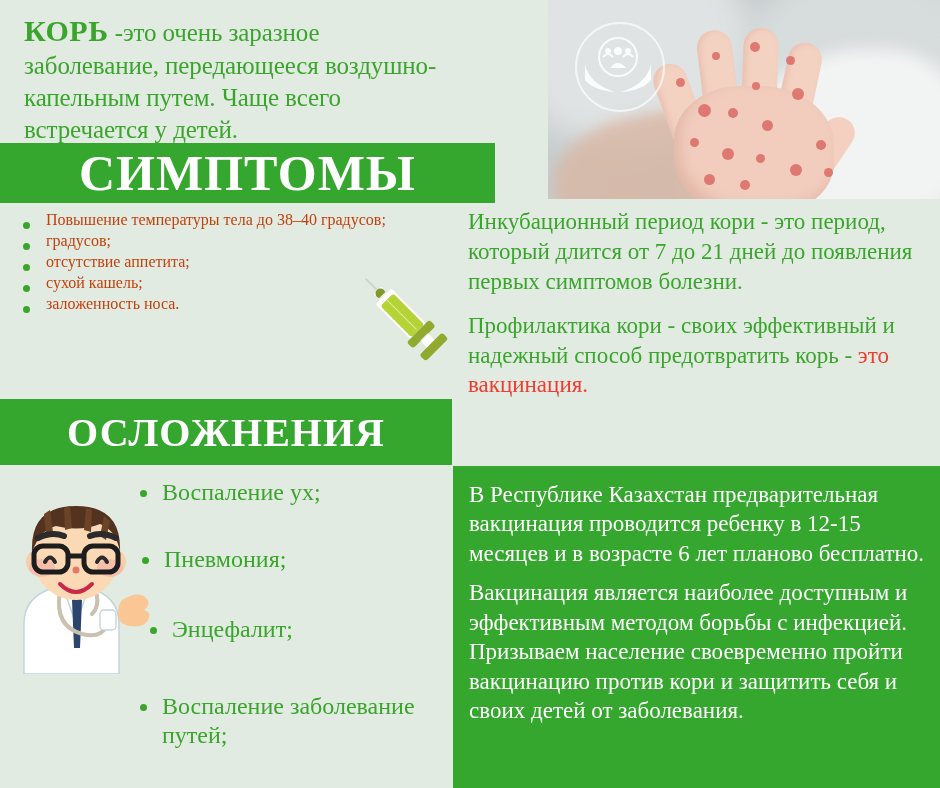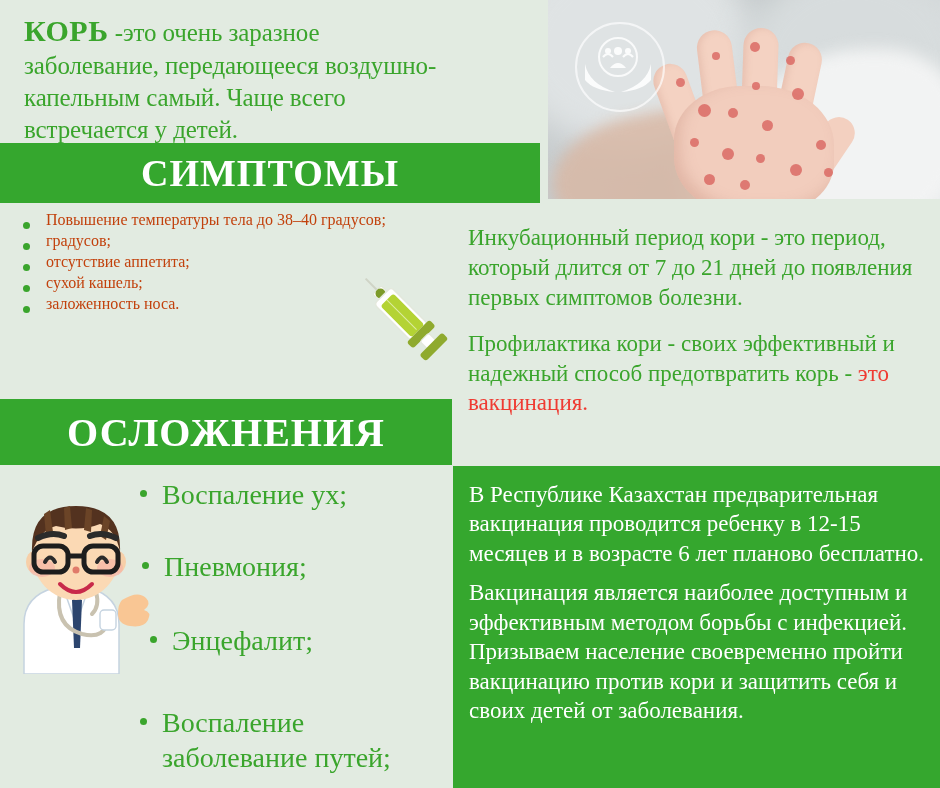--- a/index.html
+++ b/index.html
@@ -131,22 +131,22 @@
     background: #35a72e;
     color: #ffffff;
     font-weight: bold;
     letter-spacing: 1px;
     display: flex;
     align-items: center;
     justify-content: center;
   }
   #banner-symptoms {
     left: 0; top: 143px;
-    width: 540px; height: 60px;
-    font-size: 38px;
+    width: 495px; height: 60px;
+    font-size: 50px;
     text-align: center;
   }
   #banner-complications {
     left: 0; top: 399px;
     width: 452px; height: 66px;
     font-size: 40px;
   }
 
   
   .symptoms {
@@ -187,42 +187,42 @@
 
   
   .right-col {
     position: absolute;
     left: 462px; top: 203px;
     width: 478px;
     box-sizing: border-box;
     padding: 4px 8px 0 6px;
   }
   .right-col p {
-    margin: 16px 0 14px 0;
+    margin: 0 0 14px 0;
     color: #3aa52c;
     font-size: 23px;
     line-height: 1.30;
   }
   .accent-red { color: #ef3b32; }
 
   
   .complications {
     position: absolute;
     left: 140px; top: 470px;
     width: 300px;
   }
   .complications ul {
     margin: 0;
     padding: 0;
     list-style: none;
   }
   .complications li {
     position: relative;
     color: #3aa52c;
-    font-size: 28px;
+    font-size: 24px;
     line-height: 1.22;
   }
   .complications li:before {
     content: "";
     position: absolute;
     left: -22px; top: 12px;
     width: 7px; height: 7px;
     background: #3aa52c;
     border-radius: 50%;
   }
@@ -253,21 +253,21 @@
     font-size: 23px;
     line-height: 1.28;
   }
 </style>
 </head>
 <body>
 
 <div id="poster">
 
   <div class="intro">
-    <div class="intro-text"><span class="lead">КОРЬ</span><span> -это очень заразное заболевание, передающееся воздушно-капельным самый. Чаще всего встречается у детей.</span></div>
+    <div class="intro-text"><span class="lead">КОРЬ</span><span> -это очень заразное заболевание, передающееся воздушно-капельным путем. Чаще всего встречается у детей.</span></div>
   </div>
 
   <div class="photo">
     <div class="blur-blob bg1"></div>
     <div class="blur-blob bg2"></div>
     <div class="blur-blob bg3"></div>
     <div class="shoulder"></div>
     <div class="forearm"></div>
 
     <div class="hand">

